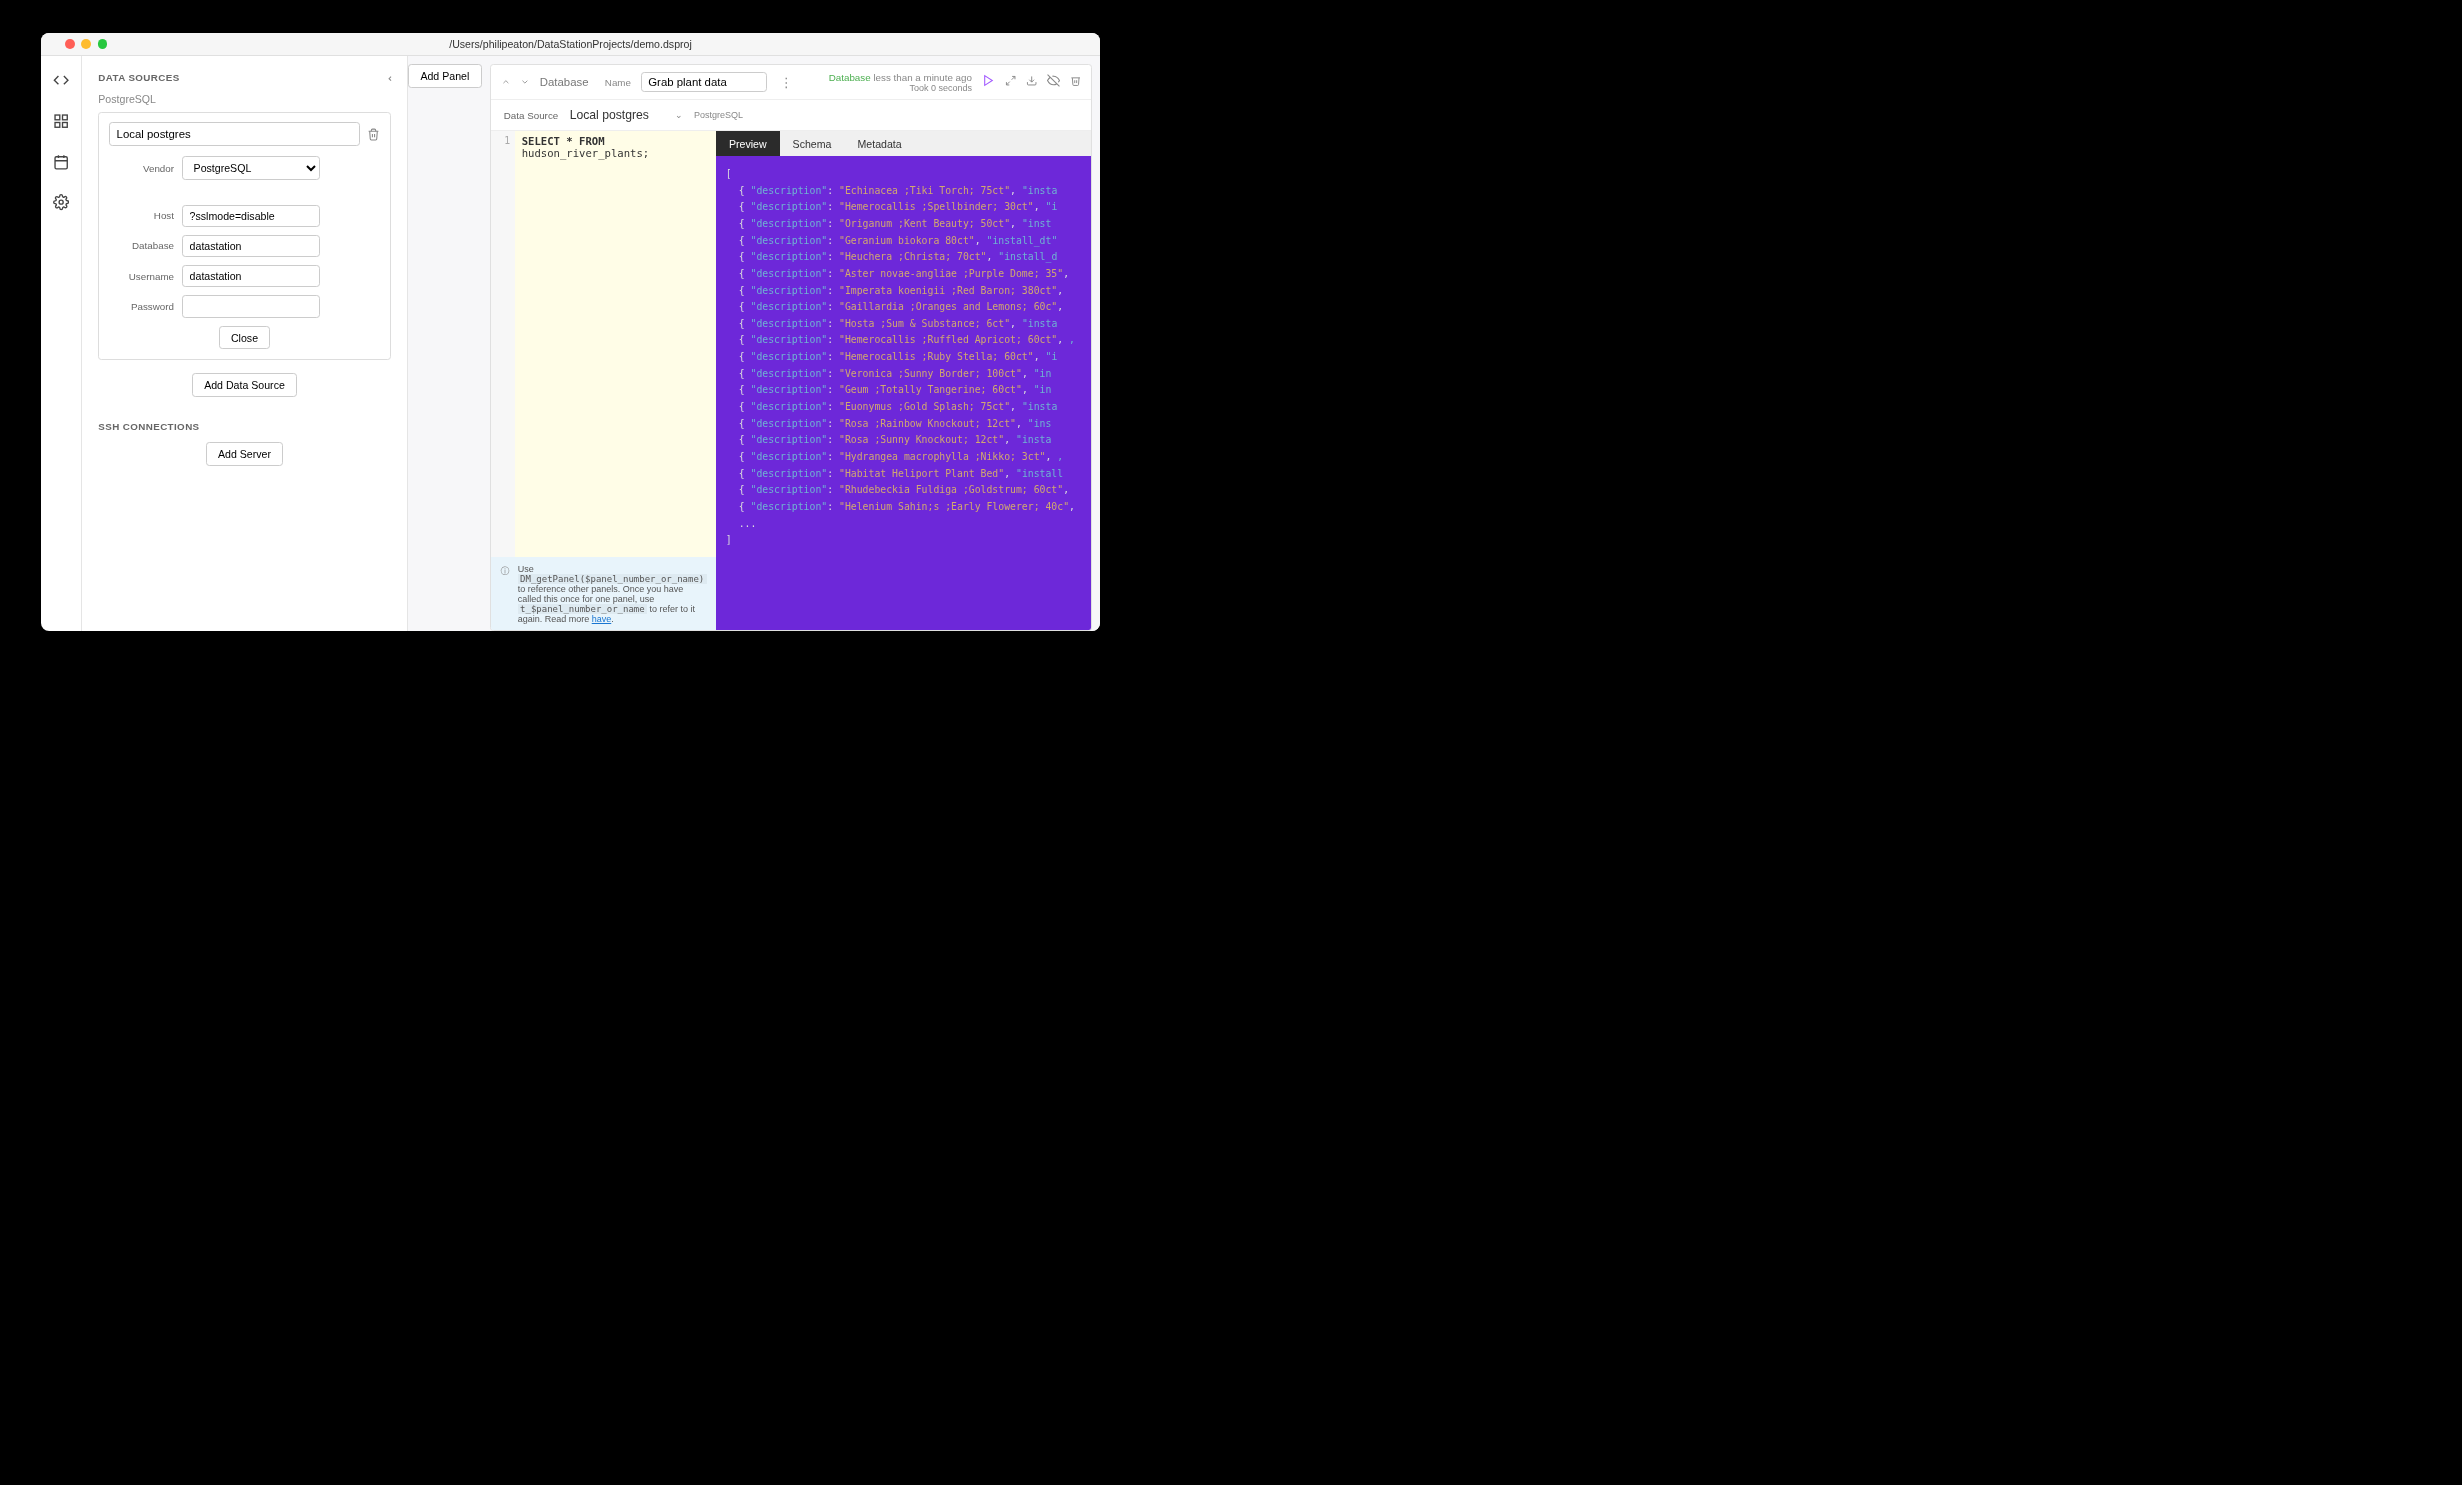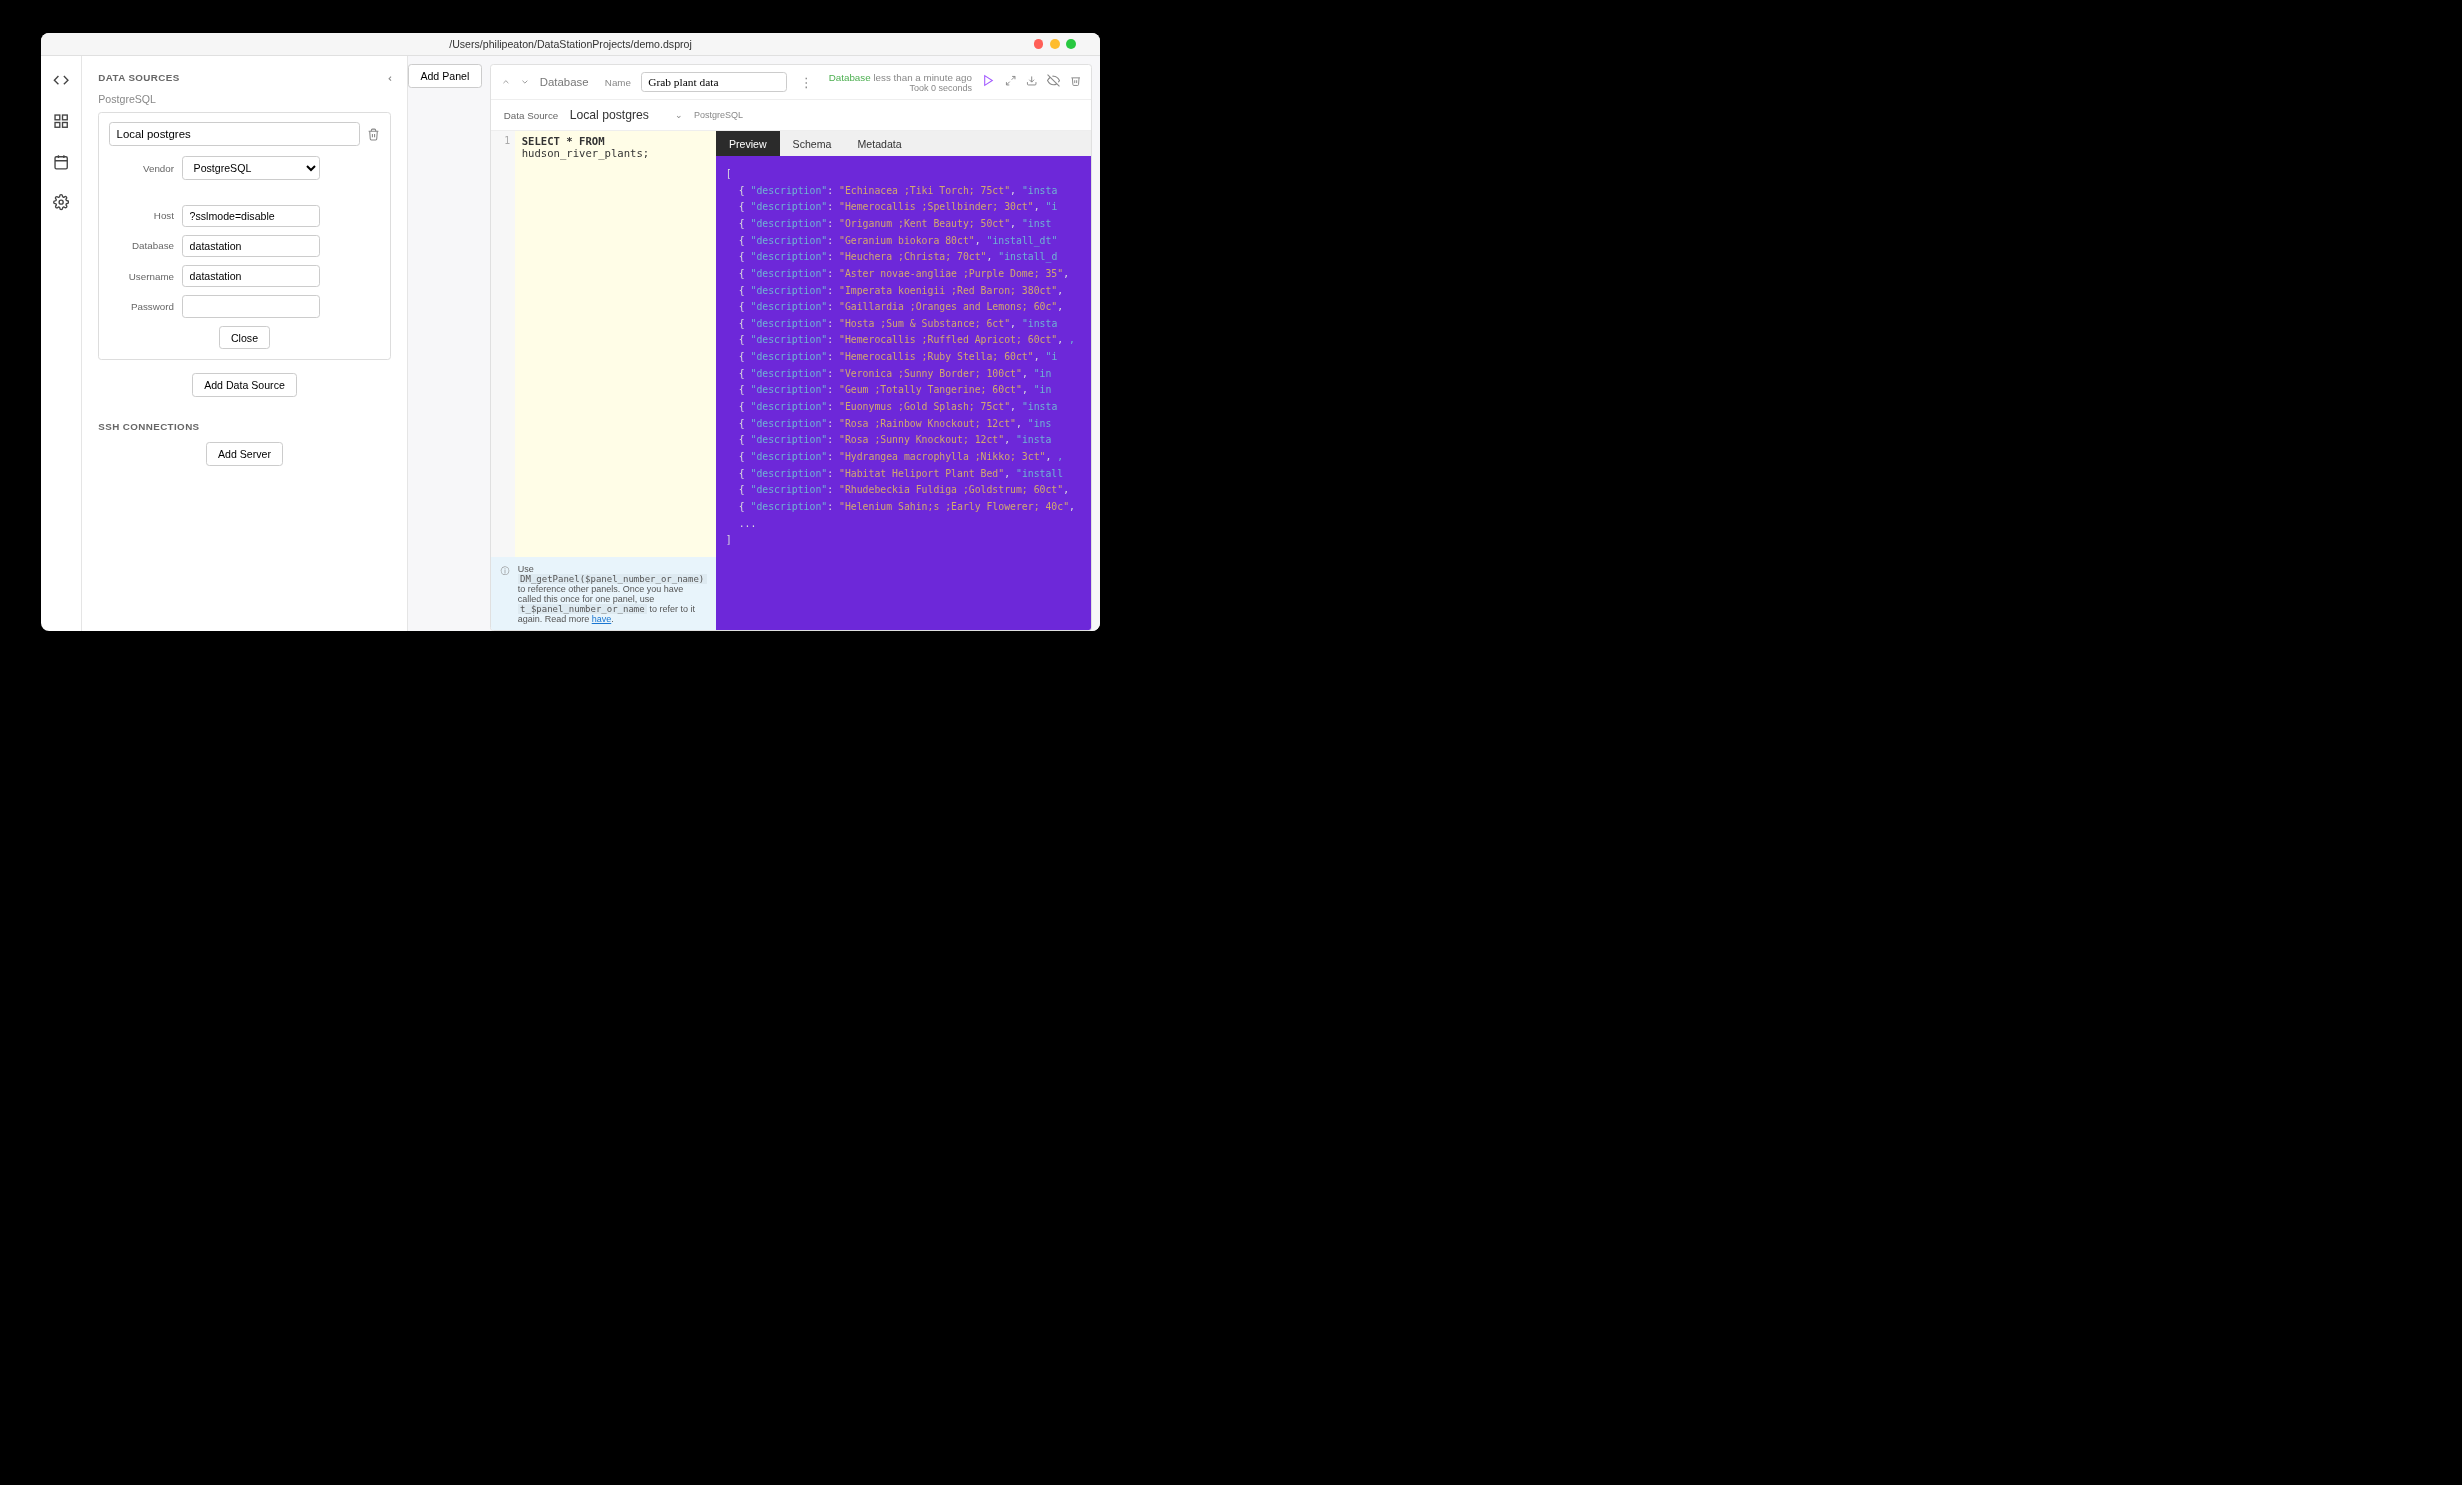--- a/index.html
+++ b/index.html
@@ -1,18 +1,18 @@
 <!DOCTYPE html>
 <html style="font-size:13px"><head>
   <meta charset="utf-8">
   <style>
     * { margin: 0; padding: 0; box-sizing: border-box; }
     body { font-family: -apple-system, BlinkMacSystemFont, "Segoe UI", sans-serif; background: #000; width: 1140px; height: 698px; overflow: hidden; }
     .window { position: absolute; top: 33px; left: 41px; width: 1059px; height: 598px; background: #fff; border-radius: 8.1px; overflow: hidden; box-shadow: 0 16.3px 49px rgba(0,0,0,0.5); }
-    .titlebar { height: 23px; background: #f6f6f6; border-bottom: 0.8px solid #e0e0e0; display: flex; align-items: center; padding: 0 24px; position: relative; justify-content: flex-end; }
+    .titlebar { height: 23px; background: #f6f6f6; border-bottom: 0.8px solid #e0e0e0; display: flex; align-items: center; padding: 0 24px; position: relative; }
     .traffic { display: flex; gap: 6.5px; }
     .traffic span { width: 9.8px; height: 9.8px; border-radius: 50%; }
     .tl-close { background: #ff5f57; }
     .tl-min { background: #febc2e; }
     .tl-max { background: #28c840; }
     .titlebar-title { position: absolute; left: 50%; transform: translateX(-50%); font-size: 10.6px; color: #333; }
     .body { display: flex; height: calc(100% - 23px); }
     
     .iconbar { width: 41px; border-right: 0.8px solid #e5e5e5; display: flex; flex-direction: column; align-items: center; padding-top: 16.3px; gap: 24.4px; }
     .iconbar .icon { width: 16.3px; height: 16.3px; color: #444; cursor: pointer; }
@@ -38,21 +38,21 @@
     .tab-add { margin-left: 16.3px; font-size: 14.7px; font-weight: bold; cursor: pointer; }
     
     .content { flex: 1; padding: 8.1px 0 0; overflow: hidden; display: flex; flex-direction: row; }
     .add-panel-row { text-align: center; margin-bottom: 8.1px; }
     
     .panel { margin: 0 8.1px; background: #fff; border: 0.8px solid #e0e0e0; border-radius: 3.3px; flex: 1; display: flex; flex-direction: column; overflow: hidden; }
     .panel-header { display: flex; align-items: center; padding: 6.5px 9.8px; border-bottom: 0.8px solid #eee; gap: 9.8px; }
     .panel-header .chev { color: #888; cursor: pointer; }
     .panel-type { font-size: 11.4px; color: #777; }
     .panel-name-label { font-size: 9.8px; color: #888; margin-left: 6.5px; }
-    .panel-name-input { border: 0.8px solid #ccc; border-radius: 3.3px; padding: 3.3px 6.5px; font-size: 11.4px; width: 146px; font-family: Liberation Serif, serif; }
+    .panel-name-input { border: 0.8px solid #ccc; border-radius: 3.3px; padding: 3.3px 6.5px; font-size: 11.4px; width: 126px; }
     .dots { color: #888; cursor: pointer; padding: 0 3.3px; }
     .status { margin-left: auto; font-size: 9.8px; text-align: right; }
     .status-success { color: #4caf50; }
     .status-time { color: #888; }
     .status-duration { color: #888; font-size: 9px; }
     .panel-actions { display: flex; gap: 9.8px; color: #888; align-items: center; }
     .panel-actions .act { cursor: pointer; }
     .play { color: #a259ff; }
     
     .panel-sub { padding: 8.1px 13px; border-bottom: 0.8px solid #eee; display: flex; align-items: center; gap: 11.4px; }

